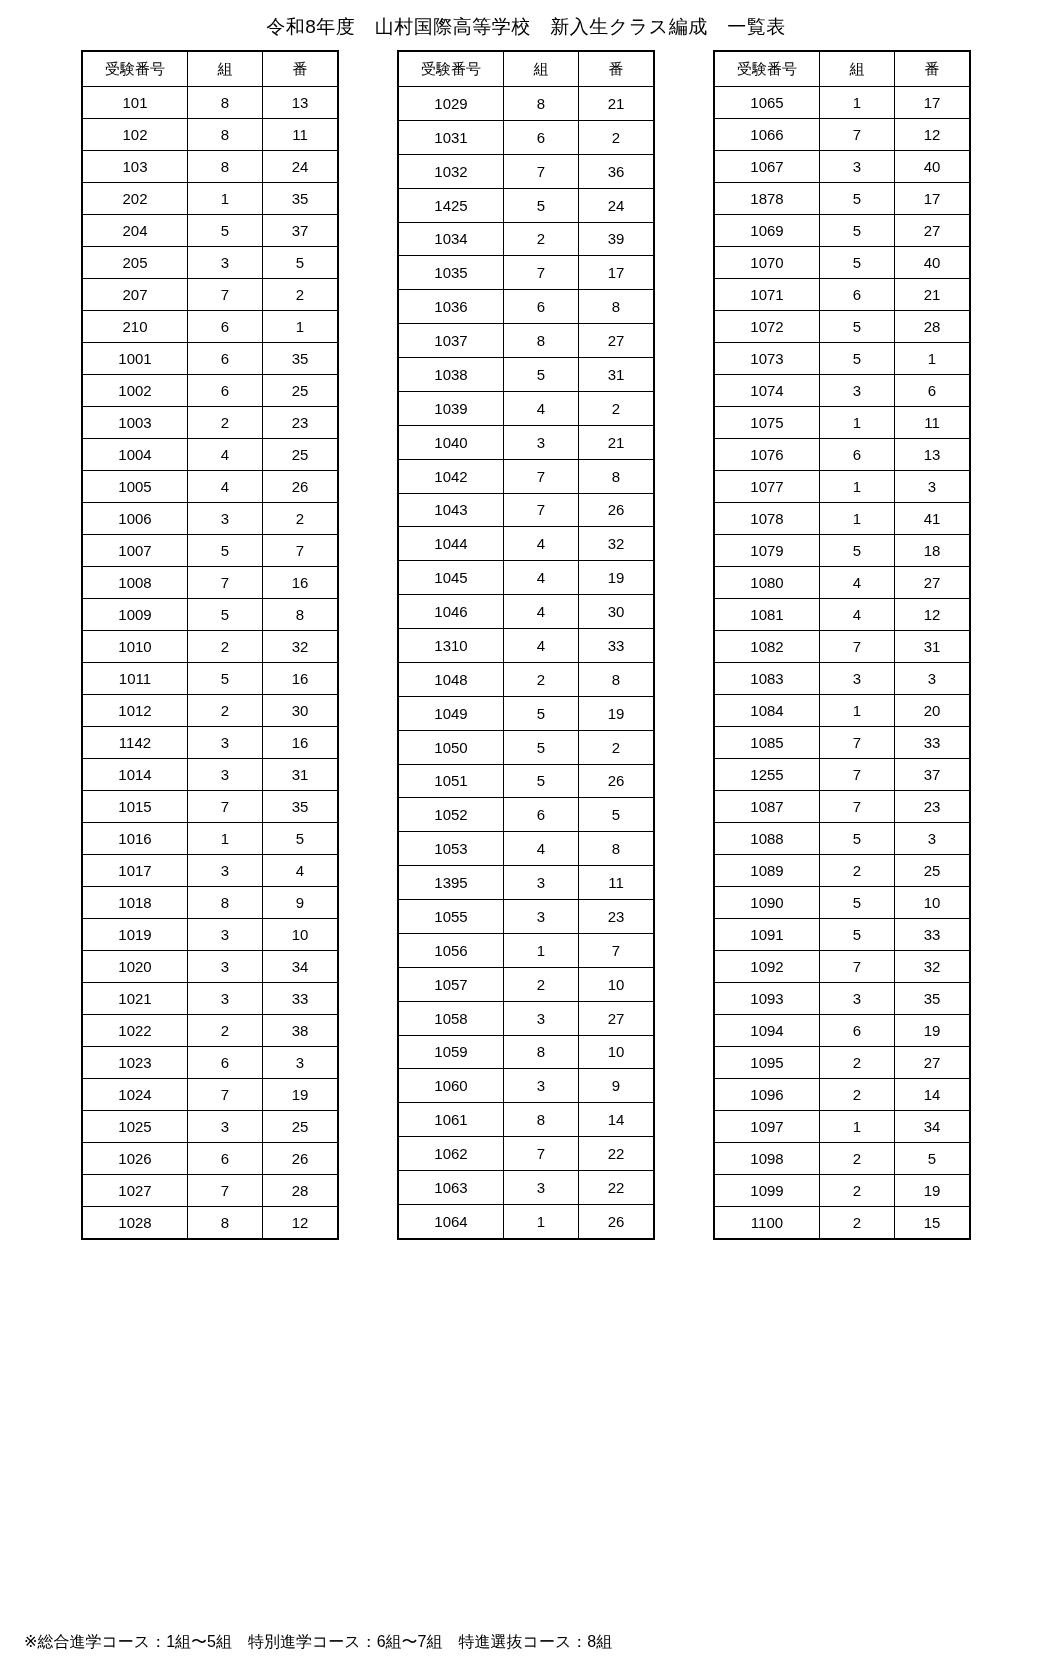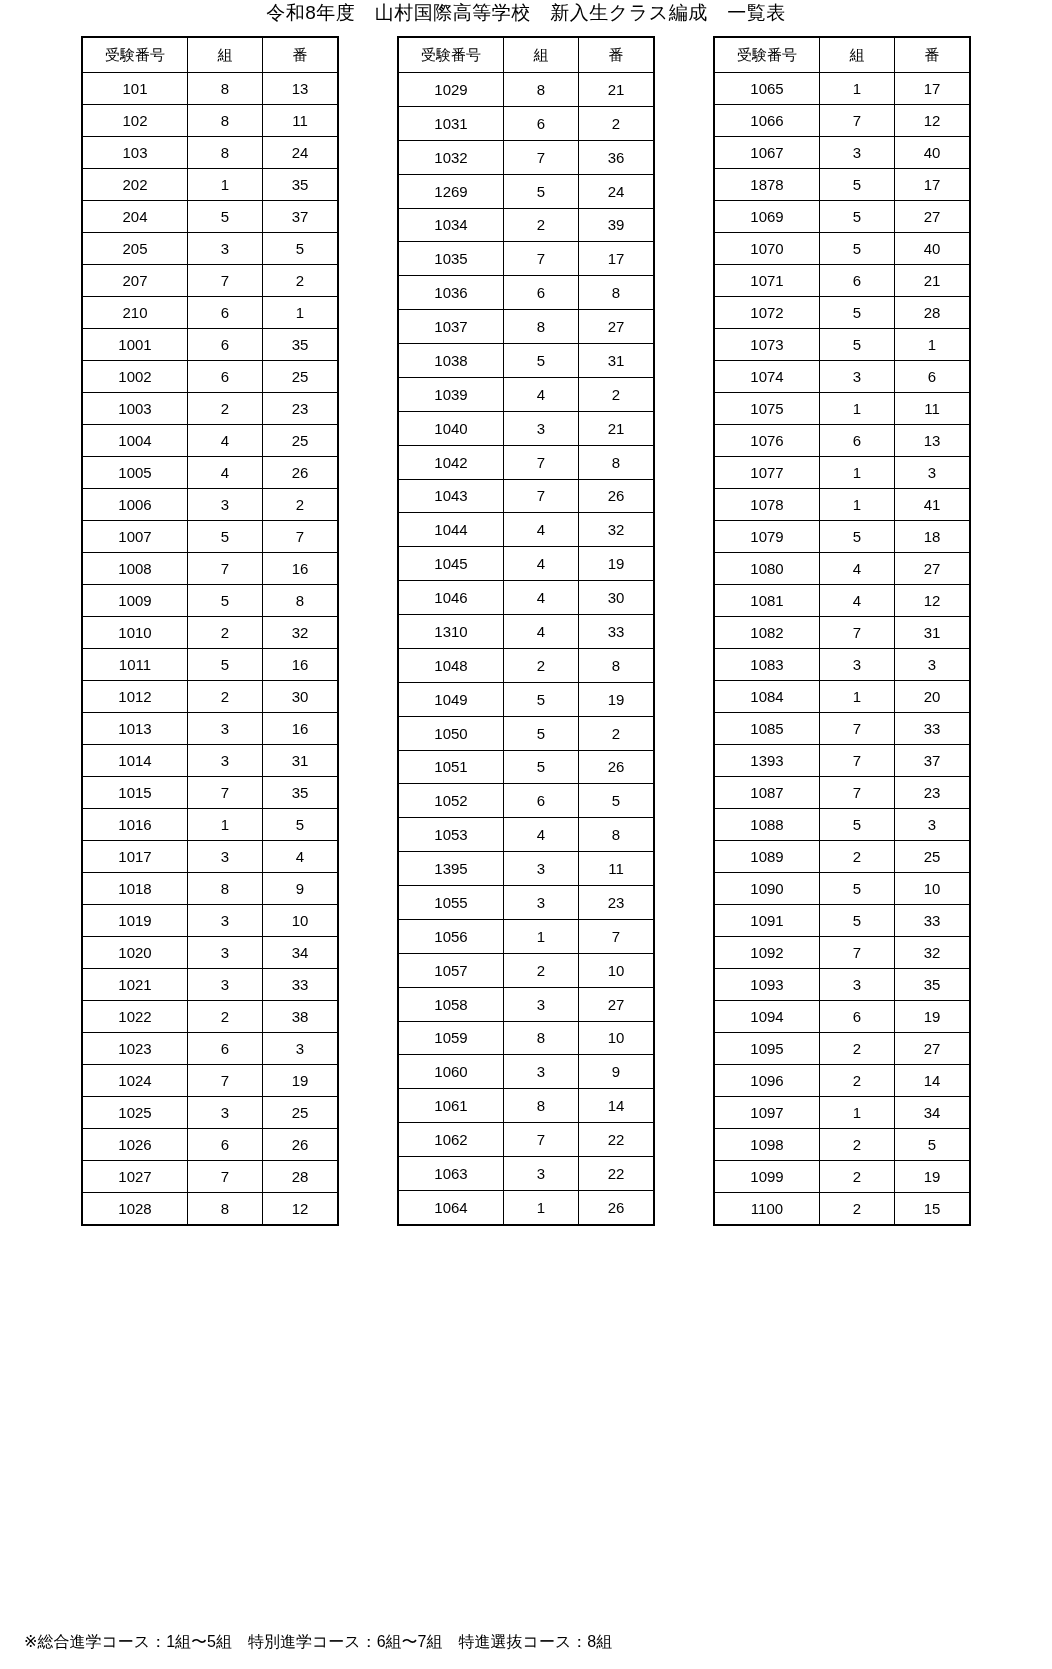--- a/index.html
+++ b/index.html
@@ -12,20 +12,21 @@
     height: 1669px;
     font-family: "Liberation Sans", "DejaVu Sans", sans-serif;
     color: #000000;
     position: relative;
     overflow: hidden;
   }
   .page-title {
     text-align: center;
     font-size: 19px;
     letter-spacing: 0.5px;
+    padding-top: 14px;
     padding-bottom: 10px;
     white-space: pre;
     font-weight: normal;
   }
   .tables-wrap {
     display: flex;
     justify-content: center;
     gap: 58px;
     padding: 0 24px;
   }
@@ -173,21 +174,21 @@
           <td>1011</td>
           <td>5</td>
           <td>16</td>
         </tr>
         <tr>
           <td>1012</td>
           <td>2</td>
           <td>30</td>
         </tr>
         <tr>
-          <td>1013</td>
+          <td>1142</td>
           <td>3</td>
           <td>16</td>
         </tr>
         <tr>
           <td>1014</td>
           <td>3</td>
           <td>31</td>
         </tr>
         <tr>
           <td>1015</td>
@@ -280,21 +281,21 @@
           <td>1031</td>
           <td>6</td>
           <td>2</td>
         </tr>
         <tr>
           <td>1032</td>
           <td>7</td>
           <td>36</td>
         </tr>
         <tr>
-          <td>1269</td>
+          <td>1425</td>
           <td>5</td>
           <td>24</td>
         </tr>
         <tr>
           <td>1034</td>
           <td>2</td>
           <td>39</td>
         </tr>
         <tr>
           <td>1035</td>
@@ -552,21 +553,21 @@
           <td>1084</td>
           <td>1</td>
           <td>20</td>
         </tr>
         <tr>
           <td>1085</td>
           <td>7</td>
           <td>33</td>
         </tr>
         <tr>
-          <td>1393</td>
+          <td>1255</td>
           <td>7</td>
           <td>37</td>
         </tr>
         <tr>
           <td>1087</td>
           <td>7</td>
           <td>23</td>
         </tr>
         <tr>
           <td>1088</td>

